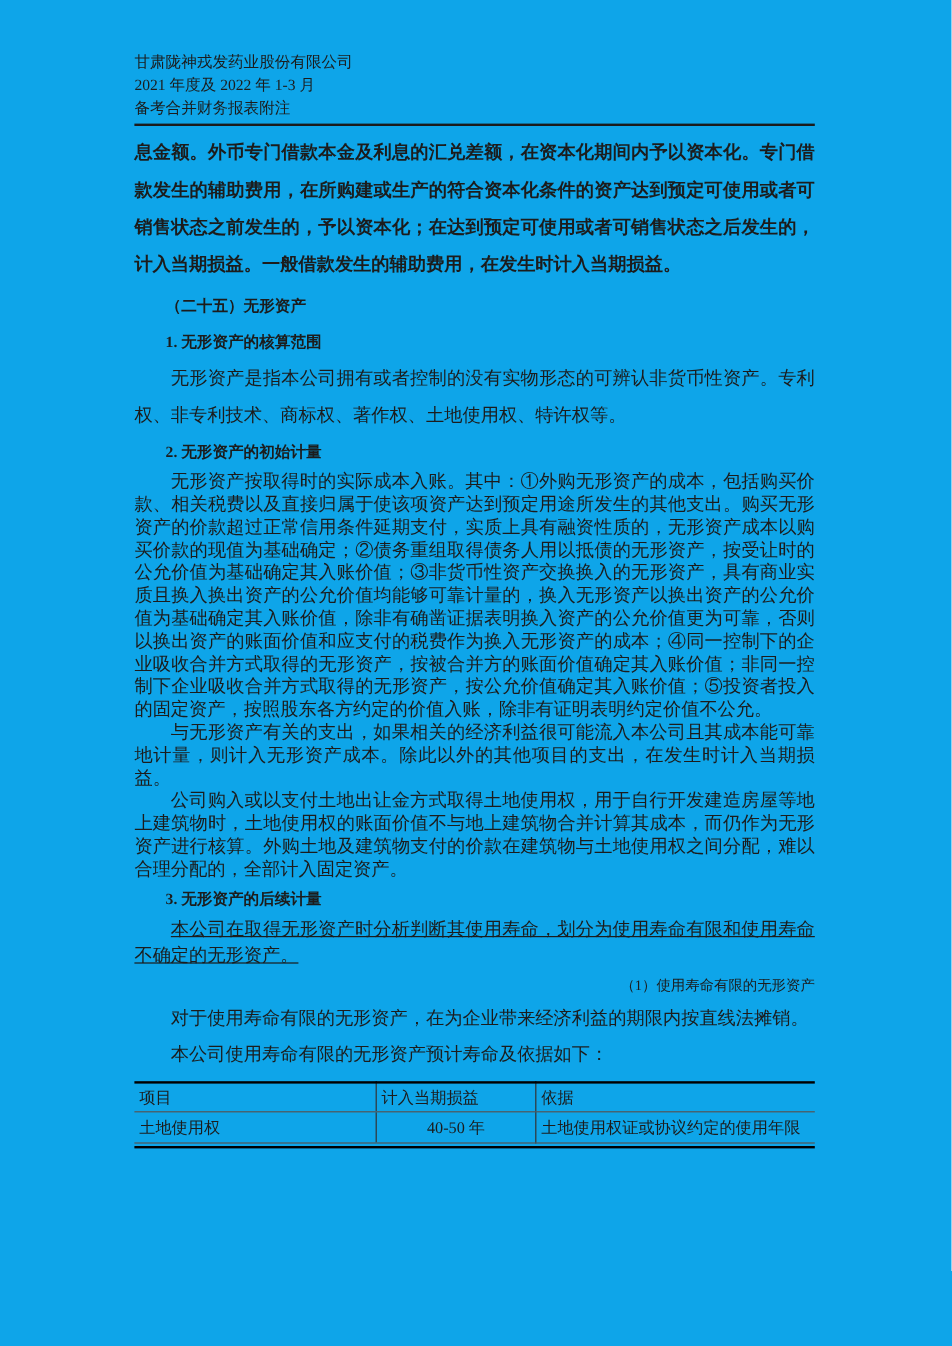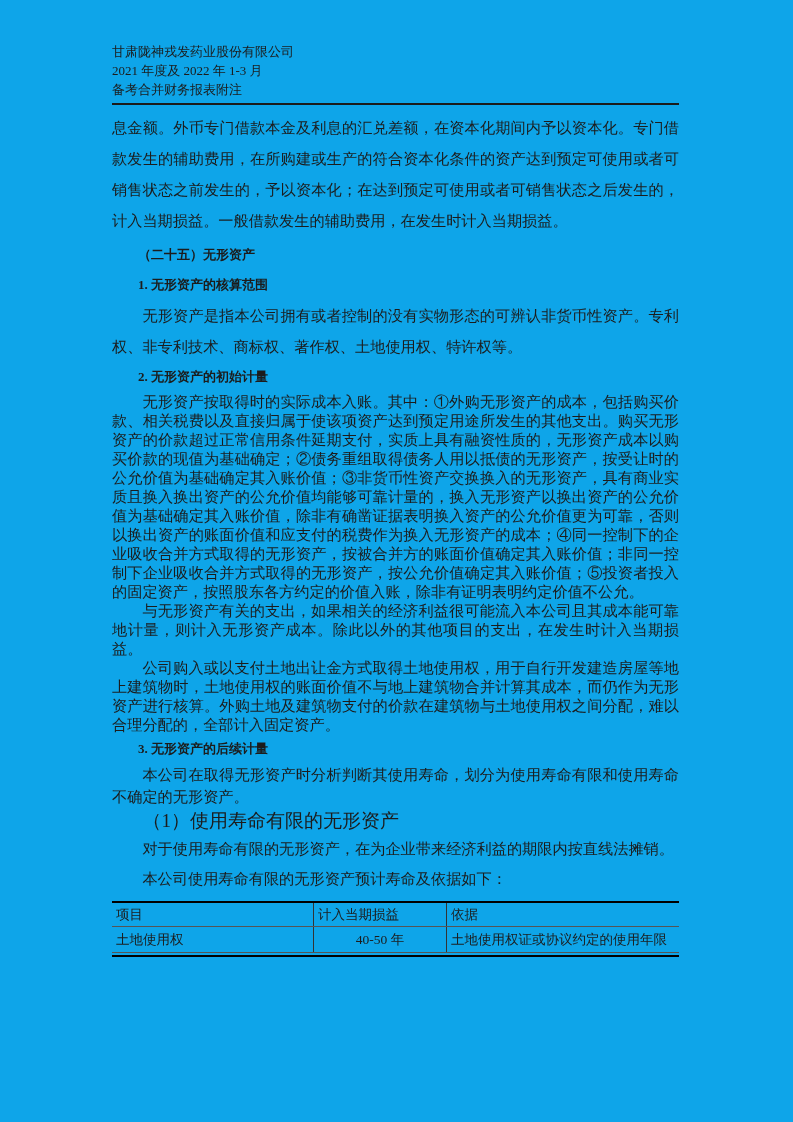--- a/index.html
+++ b/index.html
@@ -35,26 +35,27 @@
   p.first { margin-top: 7px; }
   .heading {
     font-size: 13px;
     font-weight: bold;
     line-height: 30px;
     text-indent: 2em;
     margin: 0;
   }
   .heading.gap { margin-top: 4px; }
   .para-29 { line-height: 19px; }
-  .tight { line-height: 22px; }
+  .tight { line-height: 22px; text-decoration: underline; }
   .item-line {
-    font-size: 19px;
+    font-size: 12px;
     line-height: 22px;
     text-indent: 1.6em;
     margin: 2px 0 0 0;
+    text-align: right;
   }
   .single { line-height: 27px; margin-top: 3px; }
   .table-wrap {
     margin-top: 9px;
     border-bottom: 2.5px solid #000;
   }
   table.life-table {
     width: 100%;
     border-collapse: collapse;
     border-top: 2px solid #000;
@@ -85,21 +86,21 @@
 <div class="page">
   <div class="content">
 
     <div class="doc-header">
       <div class="hline">甘肃陇神戎发药业股份有限公司</div>
       <div class="hline">2021 年度及 2022 年 1-3 月</div>
       <div class="hline">备考合并财务报表附注</div>
       <hr class="header-divider">
     </div>
 
-    <p class="body-text first" style="text-indent:0;">息金额。外币专门借款本金及利息的汇兑差额，在资本化期间内予以资本化。专门借款发生的辅助费用，在所购建或生产的符合资本化条件的资产达到预定可使用或者可销售状态之前发生的，予以资本化；在达到预定可使用或者可销售状态之后发生的，计入当期损益。一般借款发生的辅助费用，在发生时计入当期损益。</p>
+    <p class="body-text first" style="text-indent:0;font-weight:bold;">息金额。外币专门借款本金及利息的汇兑差额，在资本化期间内予以资本化。专门借款发生的辅助费用，在所购建或生产的符合资本化条件的资产达到预定可使用或者可销售状态之前发生的，予以资本化；在达到预定可使用或者可销售状态之后发生的，计入当期损益。一般借款发生的辅助费用，在发生时计入当期损益。</p>
 
     <p class="heading gap">（二十五）无形资产</p>
 
     <p class="heading">1. 无形资产的核算范围</p>
     <p class="body-text">无形资产是指本公司拥有或者控制的没有实物形态的可辨认非货币性资产。专利权、非专利技术、商标权、著作权、土地使用权、特许权等。</p>
 
     <p class="heading">2. 无形资产的初始计量</p>
     <p class="body-text para-29">无形资产按取得时的实际成本入账。其中：①外购无形资产的成本，包括购买价款、相关税费以及直接归属于使该项资产达到预定用途所发生的其他支出。购买无形资产的价款超过正常信用条件延期支付，实质上具有融资性质的，无形资产成本以购买价款的现值为基础确定；②债务重组取得债务人用以抵债的无形资产，按受让时的公允价值为基础确定其入账价值；③非货币性资产交换换入的无形资产，具有商业实质且换入换出资产的公允价值均能够可靠计量的，换入无形资产以换出资产的公允价值为基础确定其入账价值，除非有确凿证据表明换入资产的公允价值更为可靠，否则以换出资产的账面价值和应支付的税费作为换入无形资产的成本；④同一控制下的企业吸收合并方式取得的无形资产，按被合并方的账面价值确定其入账价值；非同一控制下企业吸收合并方式取得的无形资产，按公允价值确定其入账价值；⑤投资者投入的固定资产，按照股东各方约定的价值入账，除非有证明表明约定价值不公允。</p>
     <p class="body-text para-29">与无形资产有关的支出，如果相关的经济利益很可能流入本公司且其成本能可靠地计量，则计入无形资产成本。除此以外的其他项目的支出，在发生时计入当期损益。</p>
     <p class="body-text para-29">公司购入或以支付土地出让金方式取得土地使用权，用于自行开发建造房屋等地上建筑物时，土地使用权的账面价值不与地上建筑物合并计算其成本，而仍作为无形资产进行核算。外购土地及建筑物支付的价款在建筑物与土地使用权之间分配，难以合理分配的，全部计入固定资产。</p>

